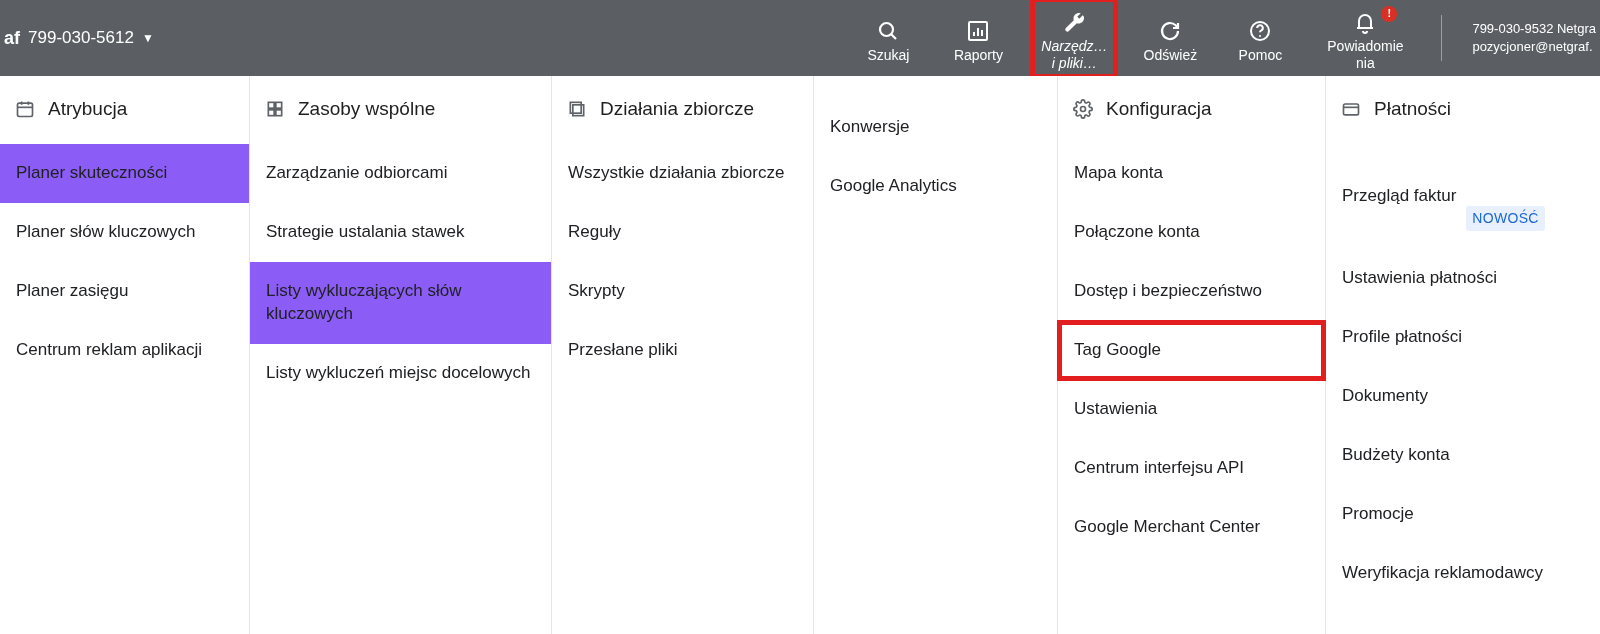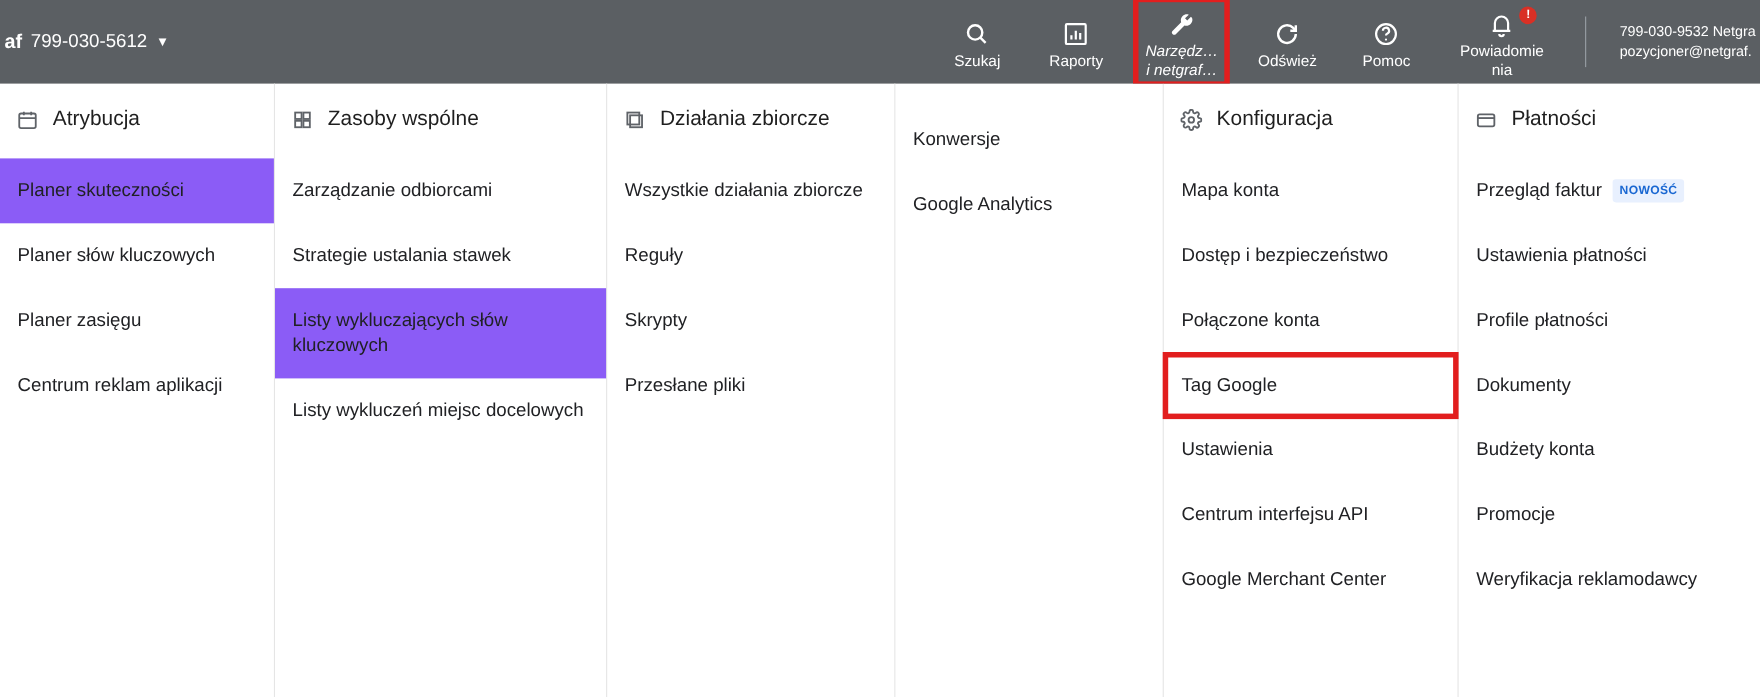--- a/index.html
+++ b/index.html
@@ -108,25 +108,26 @@
     cursor:pointer;
     position:relative;
     display:flex;
     align-items:center;
     gap:10px;
   }
   .item.hover { background:#8b5cf6; }
   .badge-new {
     background:#e8f0fe;
     color:#1967d2;
-    font-size:11px;
-    font-weight:700;
+    font-size:14px;
+    font-weight:400;
     padding:3px 6px;
     border-radius:3px;
     letter-spacing:0.3px;
+    margin-top:44px;
   }
   .col-konfig .item.red-outline-item {
     outline:5px solid #e21e1e;
     outline-offset:-4px;
   }
   svg { display:block; }
 </style>
 </head>
 <body>
 
@@ -161,21 +162,21 @@
       <span>Raporty</span>
     </div>
 
     <div class="top-action narz highlight-red">
       <span class="icon">
         <svg viewBox="0 0 24 24" width="24" height="24" fill="#fff">
             <path d="M21.7 6.3c.2.6.3 1.2.3 1.7 0 3-2.4 5.5-5.5 5.5-.6 0-1.2-.1-1.7-.3l-7.9 7.9c-.8.8-2 .8-2.8 0l-.2-.2c-.8-.8-.8-2 0-2.8l7.9-7.9c-.2-.5-.3-1.1-.3-1.7C11.5 5.4 14 3 17 3c.6 0 1.2.1 1.7.3l-3.4 3.4 2 2 3.4-3.4z"></path>
           </svg>
       </span>
       <span>Narzędz…</span>
-      <span>i netgraf…</span>
+      <span>i pliki…</span>
     </div>
 
     <div class="top-action">
       <span class="icon">
         <svg viewBox="0 0 24 24" width="24" height="24" fill="none" stroke="#fff" stroke-width="2.2">
             <path d="M20 12a8 8 0 1 1-2.34-5.66L20 9"></path>
             <polyline points="20 4 20 9 15 9"></polyline>
           </svg>
       </span>
       <span>Odśwież</span>
@@ -307,24 +308,24 @@
             <circle cx="12" cy="12" r="3"></circle>
             <path d="M19.4 15a1.7 1.7 0 0 0 .34 1.87l.06.06a2 2 0 1 1-2.83 2.83l-.06-.06a1.7 1.7 0 0 0-1.87-.34 1.7 1.7 0 0 0-1.03 1.56V21a2 2 0 1 1-4 0v-.09A1.7 1.7 0 0 0 9 19.4a1.7 1.7 0 0 0-1.87.34l-.06.06a2 2 0 1 1-2.83-2.83l.06-.06A1.7 1.7 0 0 0 4.64 15 1.7 1.7 0 0 0 3.08 14H3a2 2 0 1 1 0-4h.09A1.7 1.7 0 0 0 4.6 9a1.7 1.7 0 0 0-.34-1.87l-.06-.06A2 2 0 1 1 7.03 4.24l.06.06A1.7 1.7 0 0 0 9 4.64 1.7 1.7 0 0 0 10 3.08V3a2 2 0 1 1 4 0v.09c0 .68.4 1.3 1.03 1.55a1.7 1.7 0 0 0 1.87-.34l.06-.06a2 2 0 1 1 2.83 2.83l-.06.06A1.7 1.7 0 0 0 19.4 9c.25.62.87 1.03 1.55 1.03H21a2 2 0 1 1 0 4h-.09c-.68 0-1.3.4-1.55 1.03z"></path>
           </svg>
       </span>
       <span>Konfiguracja</span>
     </div>
     <div class="item">
         <span>Mapa konta</span>
       </div>
     <div class="item">
+        <span>Połączone konta</span>
+      </div>
+    <div class="item">
         <span>Dostęp i bezpieczeństwo</span>
-      </div>
-    <div class="item">
-        <span>Połączone konta</span>
       </div>
     <div class="item red-outline-item">
         <span>Tag Google</span>
       </div>
     <div class="item">
         <span>Ustawienia</span>
       </div>
     <div class="item">
         <span>Centrum interfejsu API</span>
       </div>

